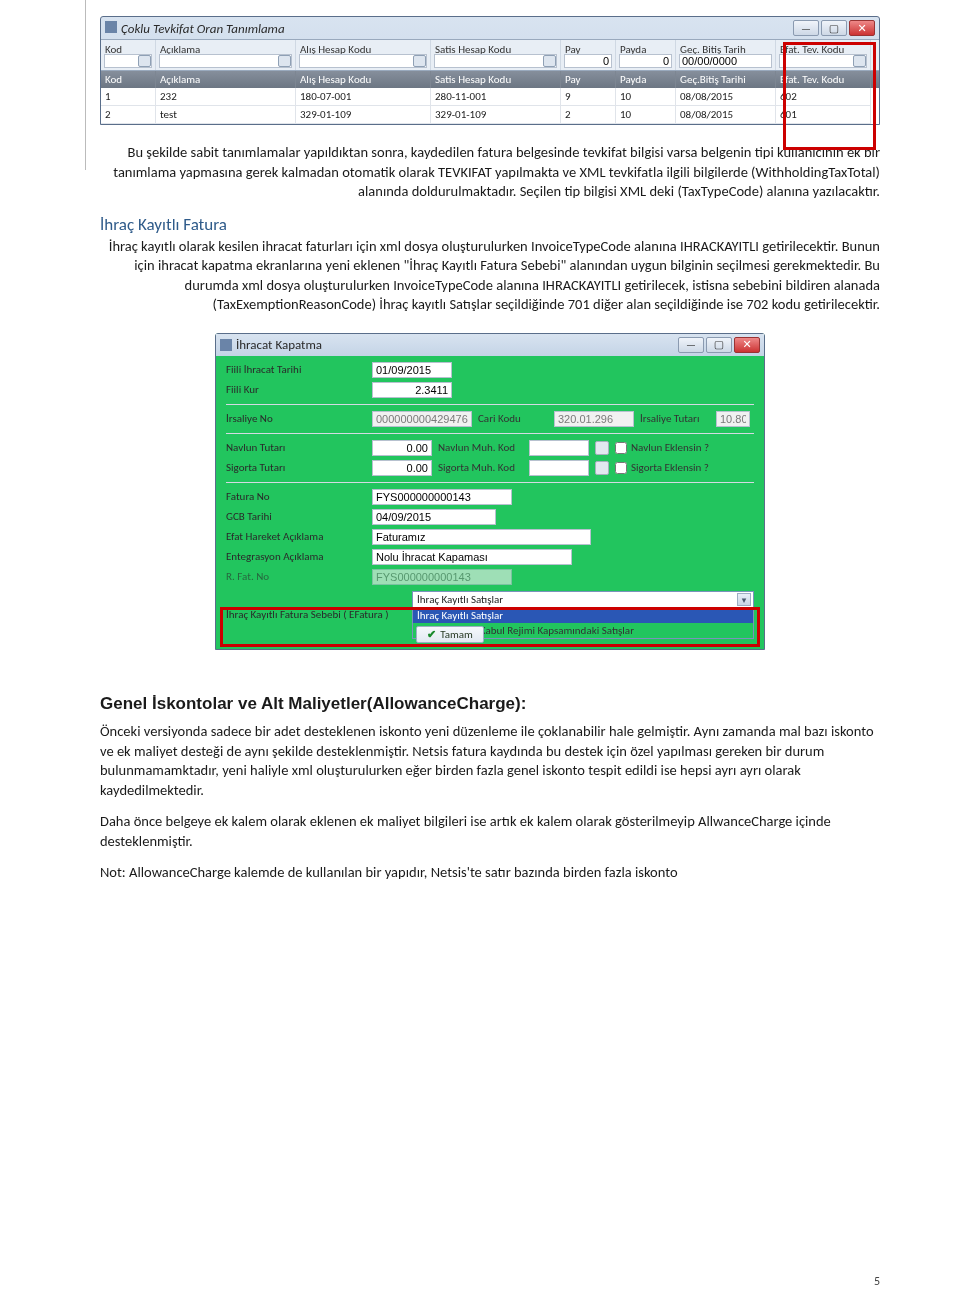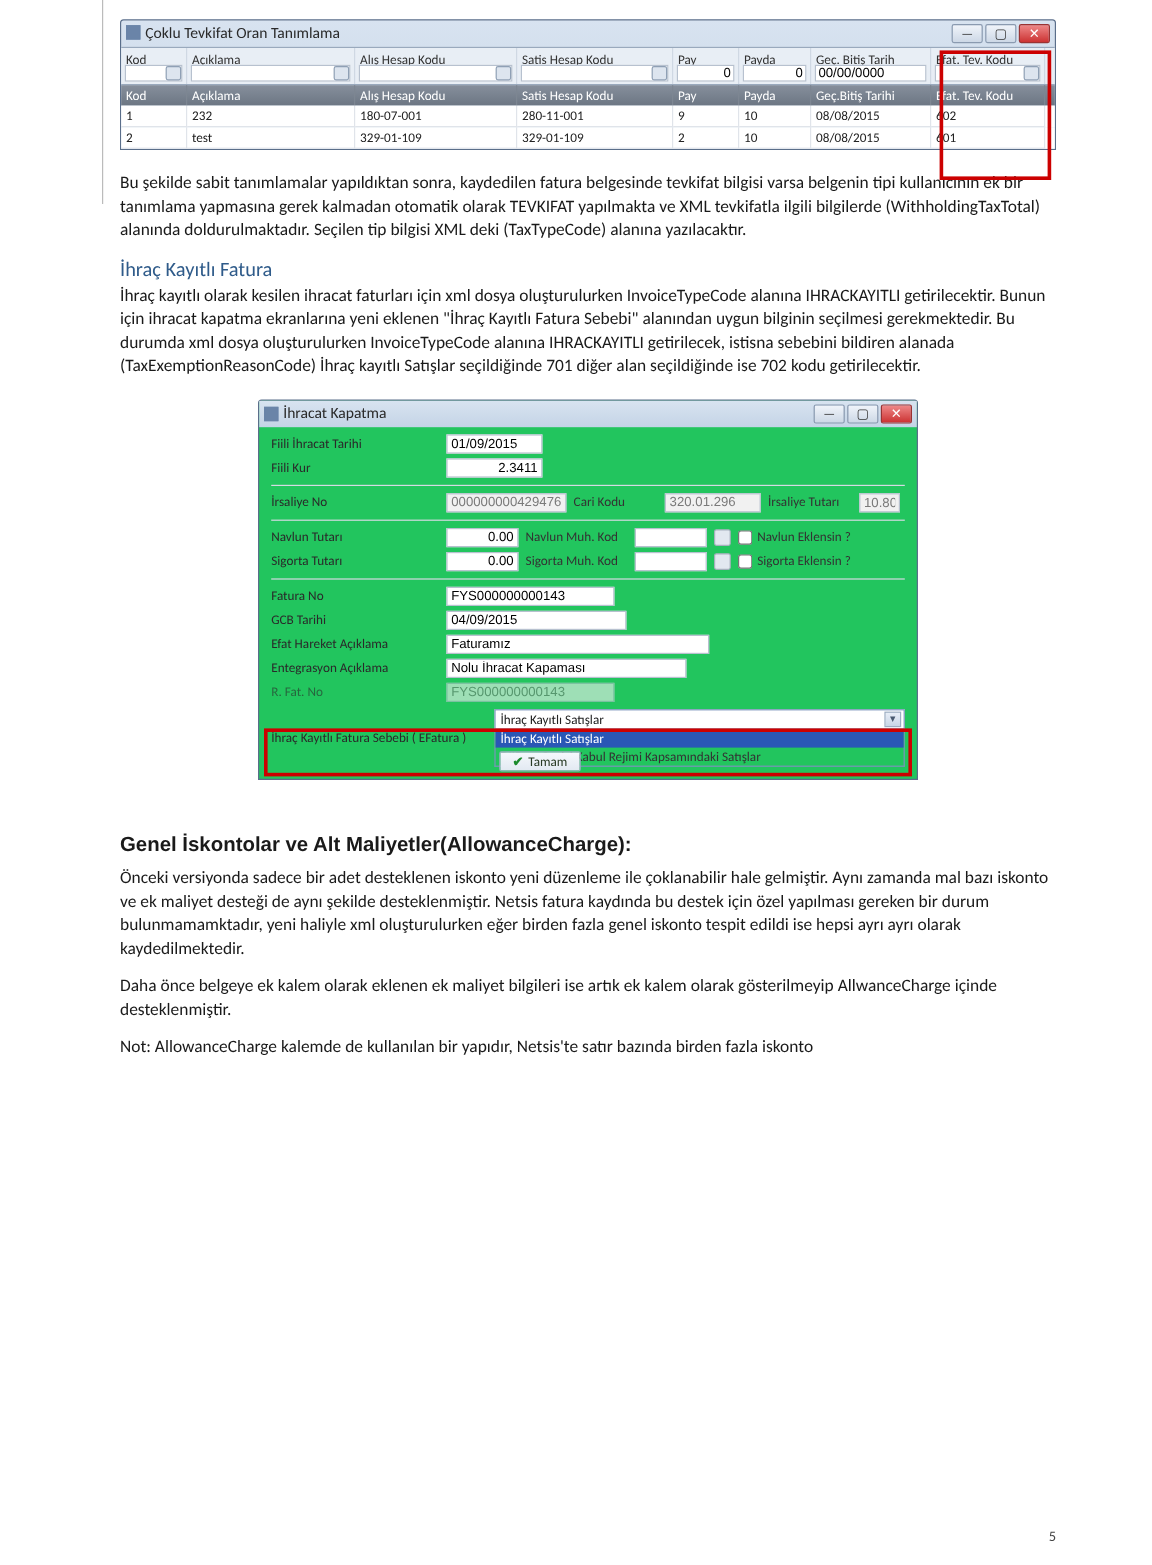--- a/index.html
+++ b/index.html
@@ -32,21 +32,21 @@
   }
   .win1-title {
     display: flex;
     align-items: center;
     justify-content: space-between;
     font-size: 13px;
     color: #2a2a2a;
     height: 22px;
     padding: 0 4px;
   }
-  .win1-title .left { display:flex; gap:4px; }
+  .win1-title .left { display:flex; gap:4px;font-style:italic; }
   .sysicon { width:12px; height:12px; background:#6a84a8; border:1px solid #6a84a8; }
   .winbtns { display:flex; gap:2px; }
   .winbtn { width:26px; height:16px; background: linear-gradient(#f0f4fa,#cdd8e6); border:1px solid #8a9ab0; border-radius:2px; font-size:11px; display:flex; align-items:center; justify-content:center; color:#333; }
   .winbtn.close { background: linear-gradient(#e88,#c33); color:#fff; border-color:#933;}
   .w1-filters {
     background: #e8eef5;
     display: grid;
     grid-template-columns: 55px 140px 135px 130px 55px 60px 100px 95px;
     font-size: 11px;
     color: #333;
@@ -71,21 +71,21 @@
     display: grid;
     grid-template-columns: 55px 140px 135px 130px 55px 60px 100px 95px;
     font-size: 11px;
     background: #fff;
     color:#222;
   }
   .w1-row .cell { padding:2px 4px; border-right:1px solid #e0e4ea; border-bottom:1px solid #e0e4ea; }
   .efat-hi { position:relative; }
   .redbox1 { position:absolute; border:3px solid #c00; right:3px; top:25px; width:93px; height:108px; pointer-events:none; }
 
-  .para { margin-top: 18px; line-height: 1.35; text-align: left; }
+  .para { margin-top: 18px; line-height: 1.35; text-align: right; }
   .sub { color:#2f5b8a; font-size:17px; margin-top:12px; font-weight:400; }
 
   
   .win2 {
     margin: 18px auto 0 auto;
     width: 550px;
     border: 1px solid #5a6e8a;
     border-radius: 3px 3px 0 0;
     background: #22c55e;
     position: relative;
@@ -240,21 +240,21 @@
           <span>Sigorta Eklensin ?</span>
         </label>
     </div>
     <div class="divider"></div>
     <div class="frow">
         <span class="flabel">Fatura No</span>
         <input class="finput" style="width: 140px;" value="FYS000000000143">
       </div>
     <div class="frow">
         <span class="flabel">GCB Tarihi</span>
-        <input class="finput" style="width: 150px;" value="04/09/2015">
+        <input class="finput" style="width: 124px;" value="04/09/2015">
       </div>
     <div class="frow">
         <span class="flabel">Efat Hareket Açıklama</span>
         <input class="finput" style="width: 219px;" value="Faturamız">
       </div>
     <div class="frow">
         <span class="flabel">Entegrasyon Açıklama</span>
         <input class="finput" style="width: 200px;" value="Nolu İhracat Kapaması">
       </div>
     <div class="frow" style="opacity:0.6">

